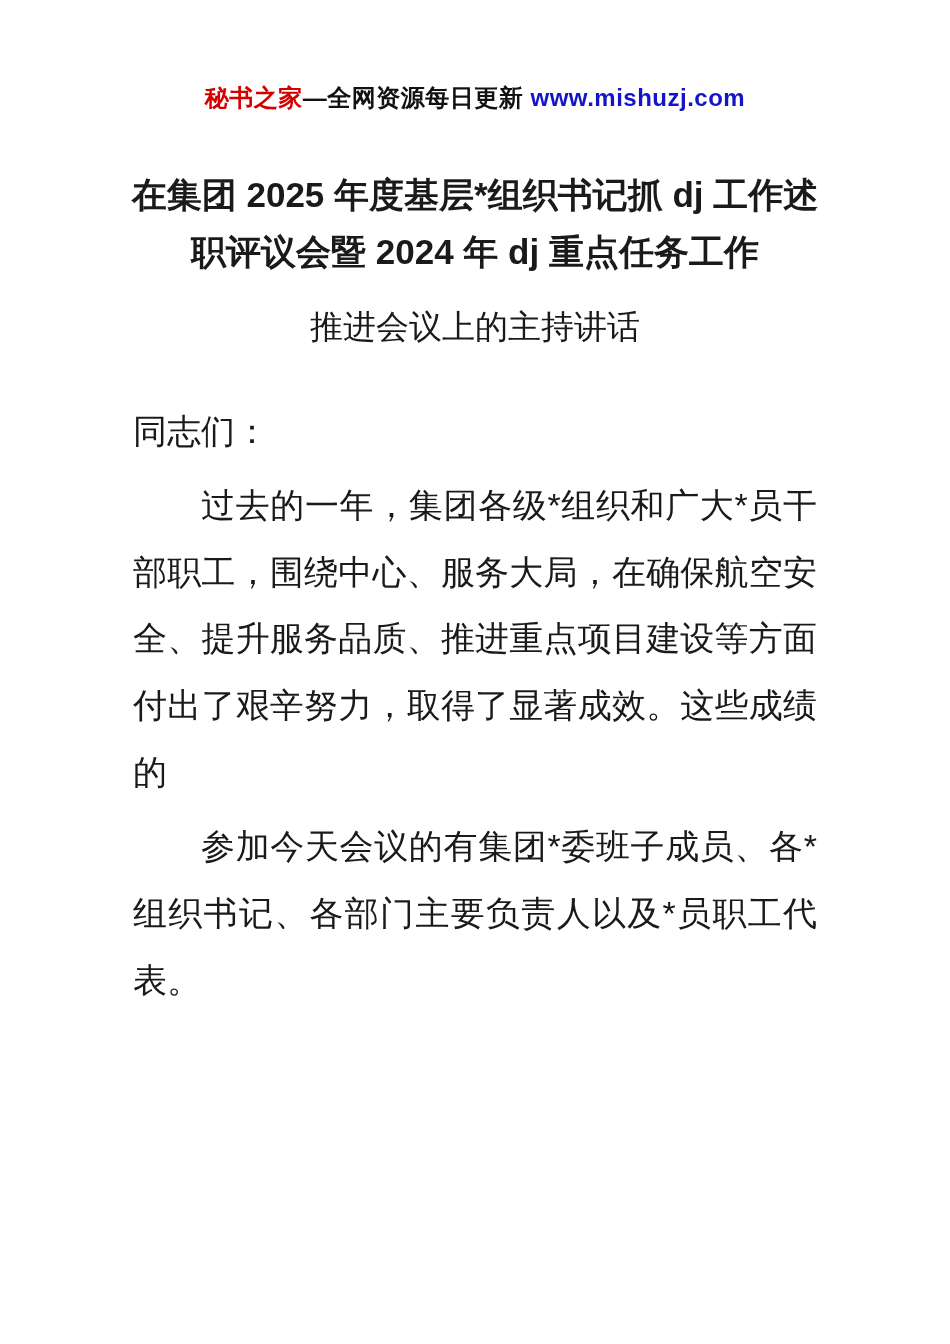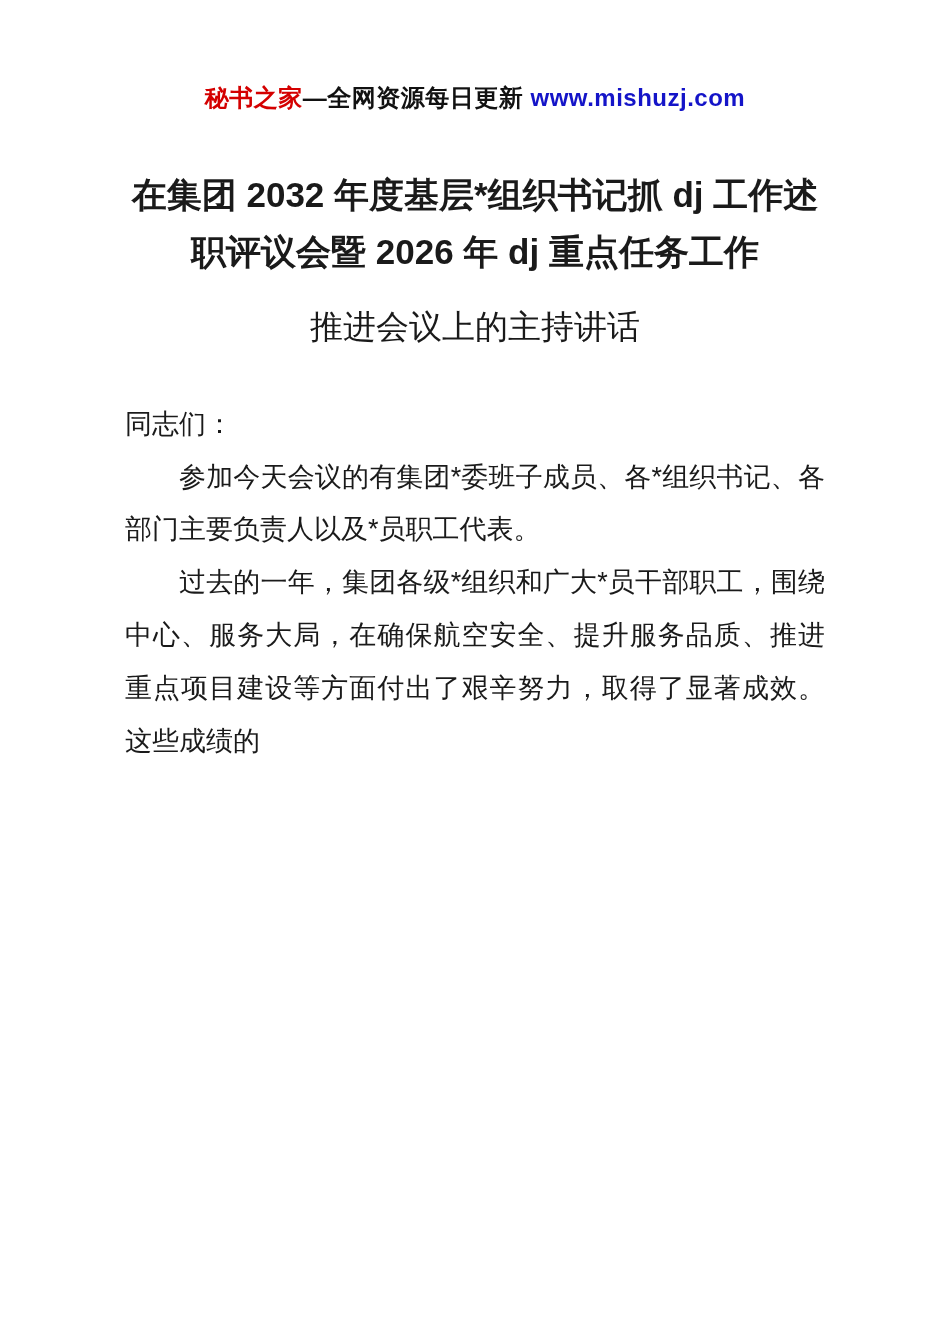--- a/index.html
+++ b/index.html
@@ -37,41 +37,41 @@
   }
   .doc-subtitle {
     font-size: 33px;
     font-weight: 500;
     color: #1a1a1a;
     text-align: center;
     line-height: 1.5;
     margin: 12px 0 46px 0;
   }
   .body-text p {
-    font-size: 27px;
+    font-size: 34px;
     color: #1a1a1a;
     line-height: 1.96;
     text-align: justify;
     text-justify: inter-character;
-    margin: 0;
+    margin: 8px;
   }
   .body-text p.indent { text-indent: 2em; }
 </style>
 </head>
 <body>
 
 <div class="page">
 
   <div class="site-header">
     <span class="site-name">秘书之家</span><span class="tagline">—全网资源每日更新 </span><a class="site-url" href="#">www.mishuzj.com</a>
   </div>
 
-  <h1 class="doc-title">在集团 2032 年度基层*组织书记抓 dj 工作述职评议会暨 2026 年 dj 重点任务工作</h1>
+  <h1 class="doc-title">在集团 2025 年度基层*组织书记抓 dj 工作述职评议会暨 2024 年 dj 重点任务工作</h1>
 
   <h2 class="doc-subtitle">推进会议上的主持讲话</h2>
 
   <div class="body-text">
     <p>同志们：</p>
+    <p class="indent">过去的一年，集团各级*组织和广大*员干部职工，围绕中心、服务大局，在确保航空安全、提升服务品质、推进重点项目建设等方面付出了艰辛努力，取得了显著成效。这些成绩的</p>
     <p class="indent">参加今天会议的有集团*委班子成员、各*组织书记、各部门主要负责人以及*员职工代表。</p>
-    <p class="indent">过去的一年，集团各级*组织和广大*员干部职工，围绕中心、服务大局，在确保航空安全、提升服务品质、推进重点项目建设等方面付出了艰辛努力，取得了显著成效。这些成绩的</p>
   </div>
 
 </div>
 
 </body></html>

